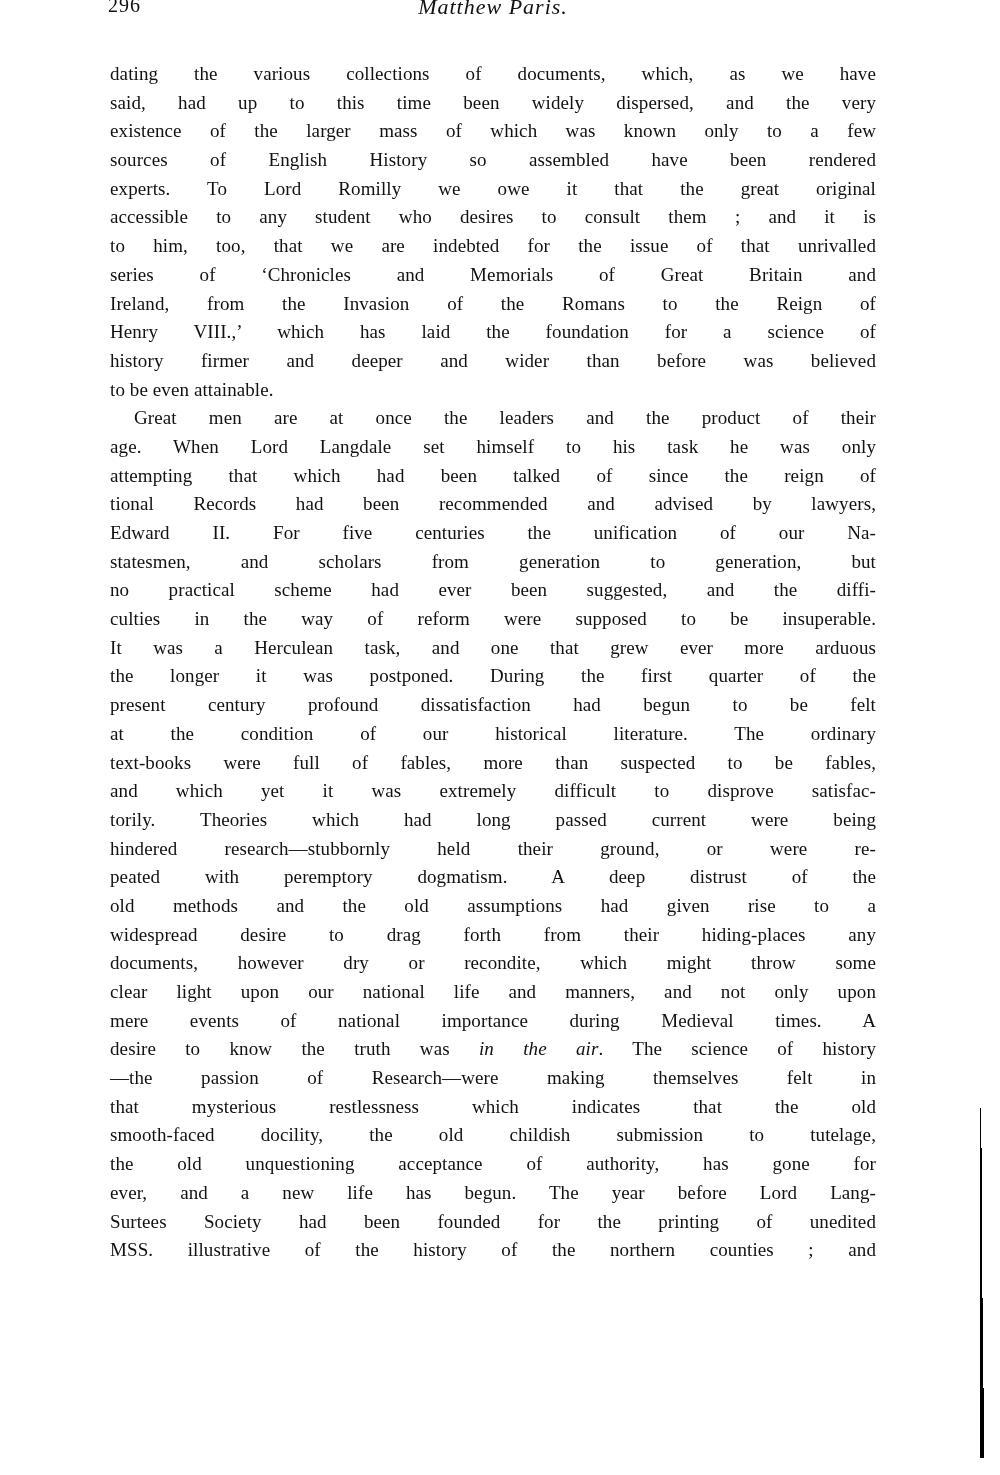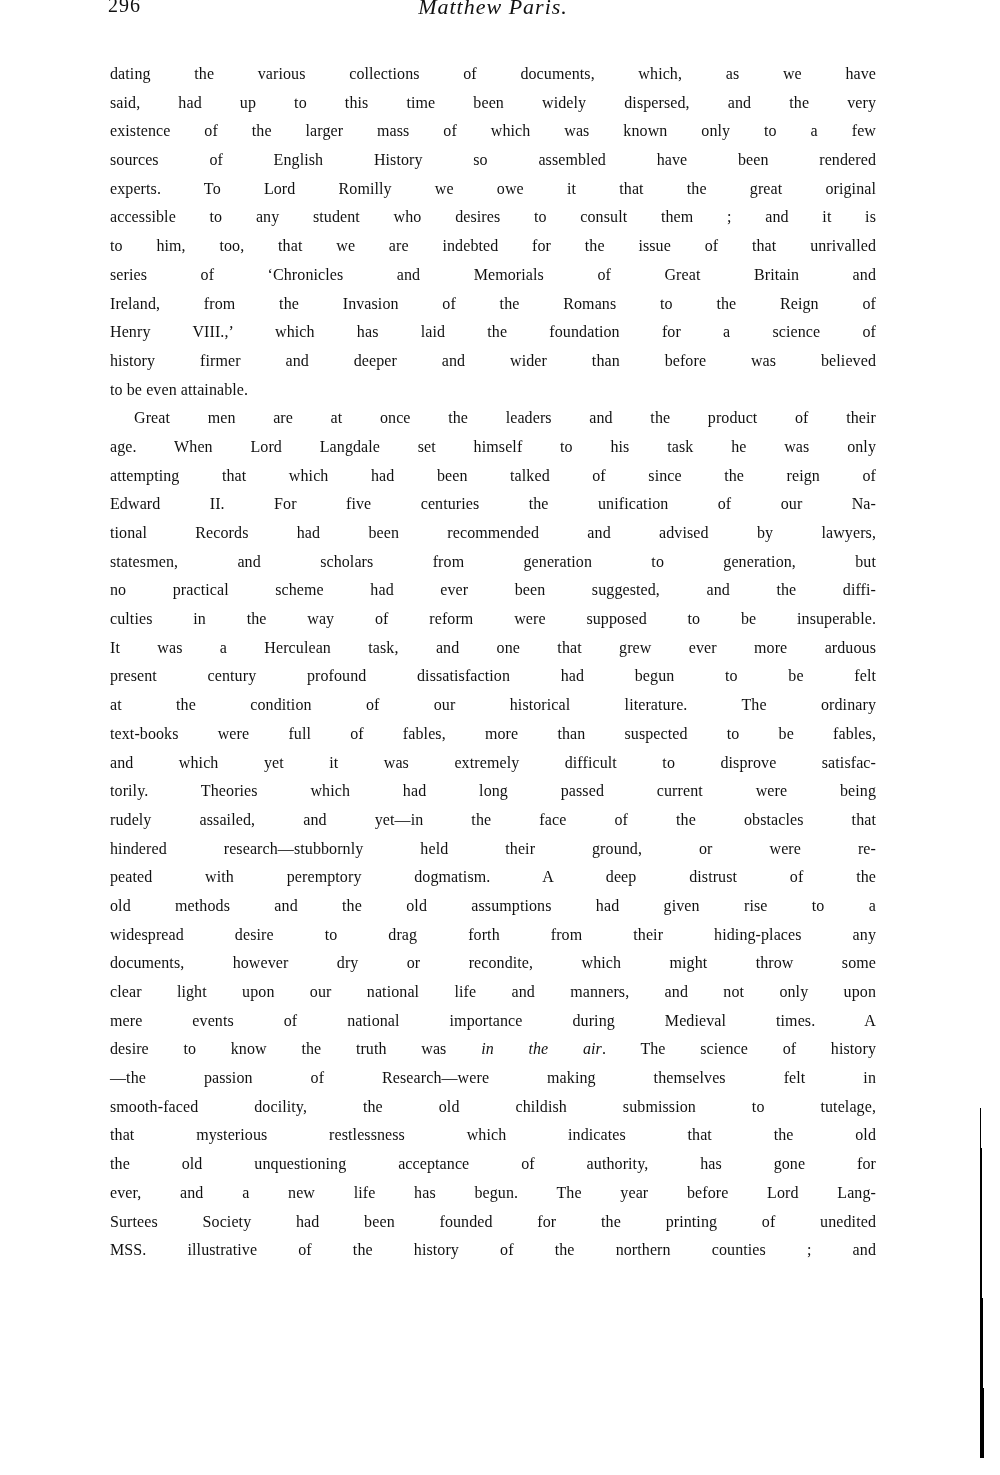--- a/index.html
+++ b/index.html
@@ -48,21 +48,21 @@
     .text-block {
       position: absolute;
       left: 110px;
       top: 60px;
       width: 766px;
     }
     .line {
       display: block;
       height: 28.7px;
       line-height: 28.7px;
-      font-size: 16px;
+      font-size: 19px;
       white-space: nowrap;
       text-align: justify;
       text-align-last: justify;
       letter-spacing: 0.1px;
     }
     .line.last {
       text-align-last: left;
     }
     .line.indent {
       padding-left: 24px;
@@ -104,43 +104,43 @@
         <span class="line">series of ‘Chronicles and Memorials of Great Britain and</span>
         <span class="line">Ireland, from the Invasion of the Romans to the Reign of</span>
         <span class="line">Henry VIII.,’ which has laid the foundation for a science of</span>
         <span class="line">history firmer and deeper and wider than before was believed</span>
         <span class="line last">to be even attainable.</span>
       </div>
       <div>
         <span class="line indent">Great men are at once the leaders and the product of their</span>
         <span class="line">age.  When Lord Langdale set himself to his task he was only</span>
         <span class="line">attempting that which had been talked of since the reign of</span>
+        <span class="line">tional Records had been recommended and advised by lawyers,</span>
         <span class="line">Edward II.  For five centuries the unification of our Na-</span>
-        <span class="line">tional Records had been recommended and advised by lawyers,</span>
         <span class="line">statesmen, and scholars from generation to generation, but</span>
         <span class="line">no practical scheme had ever been suggested, and the diffi-</span>
         <span class="line">culties in the way of reform were supposed to be insuperable.</span>
         <span class="line">It was a Herculean task, and one that grew ever more arduous</span>
+        <span class="line">the longer it was postponed.  During the first quarter of the</span>
         <span class="line">present century profound dissatisfaction had begun to be felt</span>
         <span class="line">at the condition of our historical literature.  The ordinary</span>
         <span class="line">text-books were full of fables, more than suspected to be fables,</span>
         <span class="line">and which yet it was extremely difficult to disprove satisfac-</span>
         <span class="line">torily.  Theories which had long passed current were being</span>
-        <span class="line">rudely assailed, and yet—in the face of the obstacles that</span>
         <span class="line">hindered research—stubbornly held their ground, or were re-</span>
         <span class="line">peated with peremptory dogmatism.  A deep distrust of the</span>
         <span class="line">old methods and the old assumptions had given rise to a</span>
         <span class="line">widespread desire to drag forth from their hiding-places any</span>
         <span class="line">documents, however dry or recondite, which might throw some</span>
         <span class="line">clear light upon our national life and manners, and not only upon</span>
         <span class="line">mere events of national importance during Medieval times.  A</span>
         <span class="line"><span>desire to know the truth was </span><i>in the air</i><span>.  The science of history</span></span>
         <span class="line">—the passion of Research—were making themselves felt in</span>
+        <span class="line">that mysterious restlessness which indicates that the old</span>
         <span class="line">smooth-faced docility, the old childish submission to tutelage,</span>
-        <span class="line">that mysterious restlessness which indicates that the old</span>
         <span class="line">the old unquestioning acceptance of authority, has gone for</span>
         <span class="line">ever, and a new life has begun.  The year before Lord Lang-</span>
         <span class="line">Surtees Society had been founded for the printing of unedited</span>
         <span class="line">MSS. illustrative of the history of the northern counties ; and</span>
       </div>
     </div>
 
   <div class="margin-mark">
     <div class="seg" style="top:0;height:40px;width:1px;"></div>
     <div class="seg" style="top:40px;height:70px;width:1.5px;"></div>

